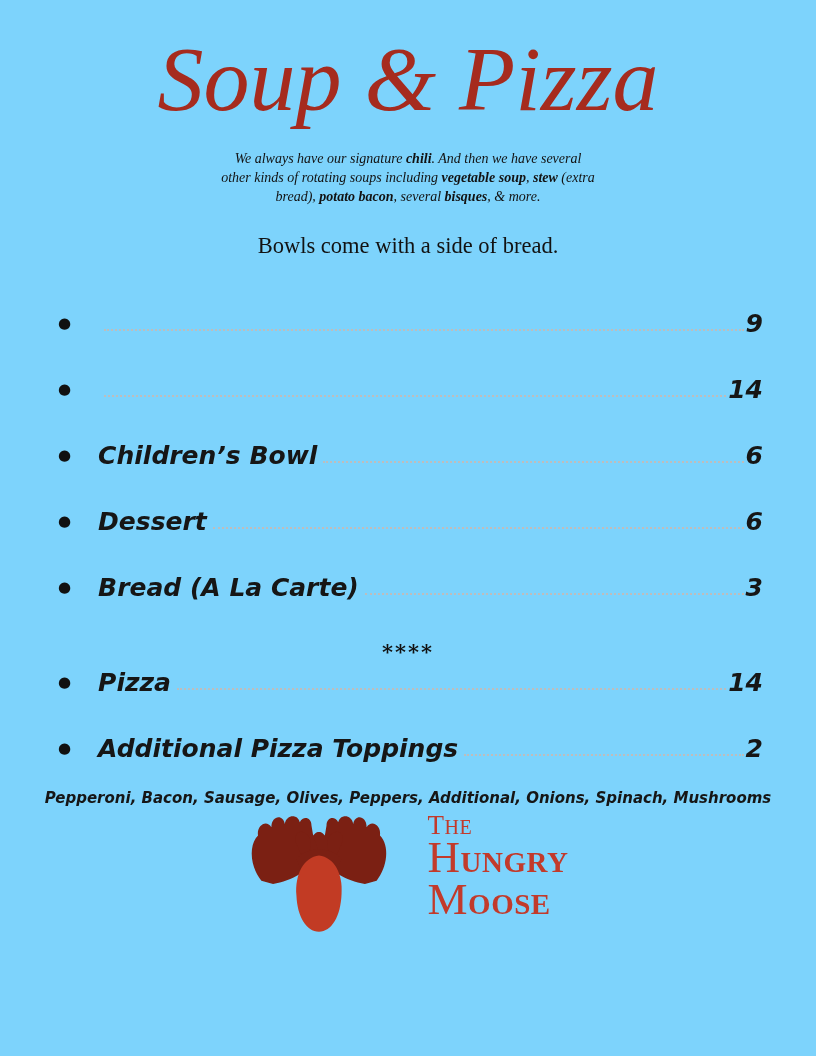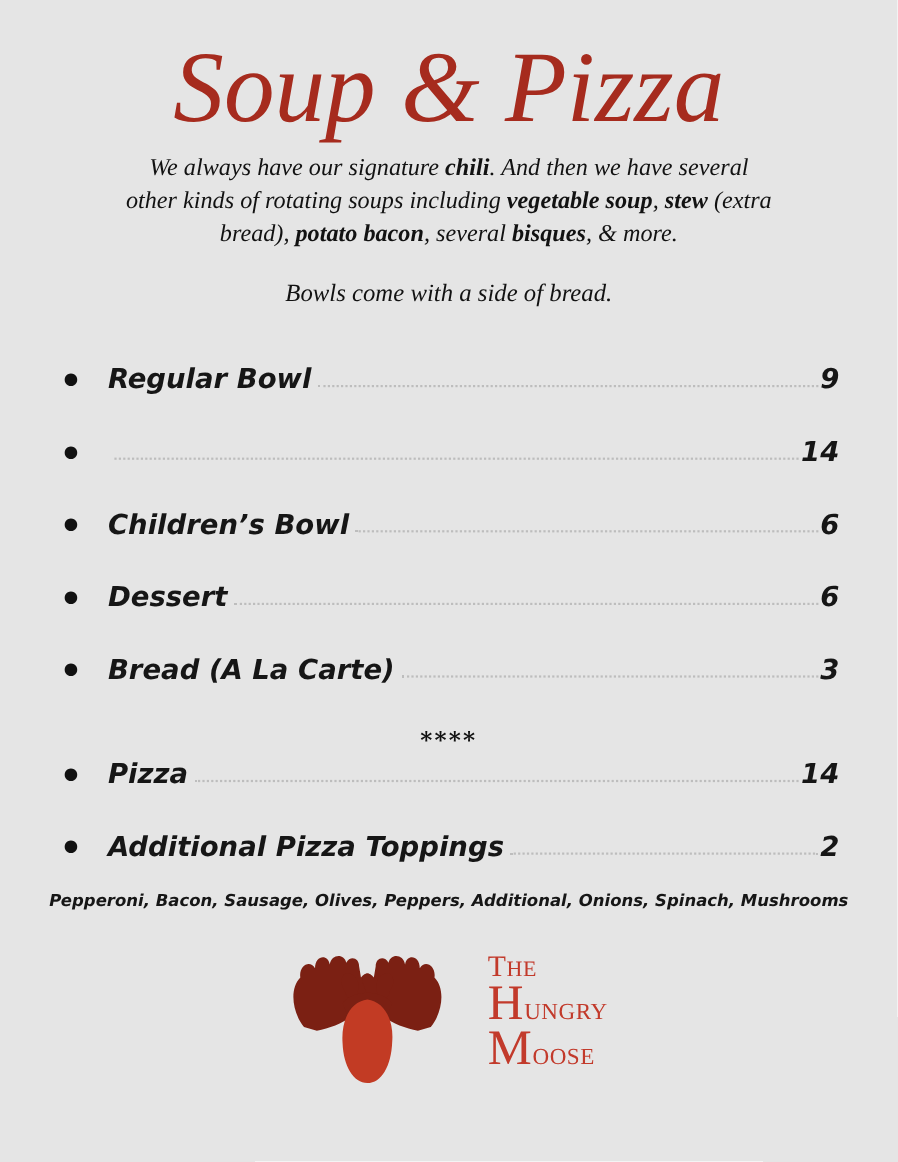--- a/index.html
+++ b/index.html
@@ -1,50 +1,49 @@
 <!DOCTYPE html>
 <html><head>
 <meta charset="utf-8">
 <style>
   html, body { margin: 0; padding: 0; background: #ffffff; }
   .page {
     position: relative;
     width: 816px; height: 1056px;
     margin: 0 auto;
-    background: #e5e5e5;
+    background: #7dd3fc;
     overflow: hidden;
     font-family: "Liberation Serif", serif;
     color: #111111;
   }
   
   .title {
     margin: 26px 0 0;
     text-align: center;
     font-family: "Liberation Serif", serif;
     font-style: italic;
     font-weight: normal;
     font-size: 92px;
     line-height: 1.16;
     color: #a62b1e;
   }
   
   .desc {
-    margin: 4px auto 0;
+    margin: 16px auto 0;
     width: 740px;
     text-align: center;
     font-style: italic;
-    font-size: 22px;
+    font-size: 14px;
     line-height: 1.38;
     color: #121212;
   }
   .desc b { font-weight: bold; }
   .note {
     margin: 26px auto 0;
     text-align: center;
-    font-style: italic;
     font-size: 22.5px;
     color: #121212;
   }
   
   .menu-list {
     list-style: none;
     margin: 50px 0 0;
     padding: 0 53px 0 58px;
   }
   .menu-list.pizza { margin-top: 0; }
@@ -91,59 +90,57 @@
     text-align: center;
     font-family: "DejaVu Sans", sans-serif;
     font-style: italic;
     font-weight: bold;
     font-size: 15px;
     white-space: nowrap;
     color: #161616;
   }
   
   .logo {
-    margin-top: 32px;
     display: flex;
     justify-content: center;
     align-items: flex-start;
     gap: 36px;
   }
   .logo svg { width: 142px; height: 134px; display: block; }
   .logo-text {
     margin-left: 2px;
     padding-top: 6px;
     font-family: "Liberation Serif", serif;
     color: #c23a2b;
     line-height: 0.92;
   }
   .logo-line { display: block; letter-spacing: 0.5px; }
   .logo-line .cap  { font-size: 27px; }
   .logo-line .rest { font-size: 20px; }
   .logo-line.large .cap  { font-size: 45px; }
-  .logo-line.large .rest { font-size: 21px; }
+  .logo-line.large .rest { font-size: 29px; font-weight: bold; }
 </style>
 </head>
 <body>
 
 <div class="page">
 
   <h1 class="title">Soup &amp; Pizza</h1>
 
   <div class="desc">
       <div><span>We always have our signature </span><b>chili</b><span>. And then we have several</span></div>
       <div><span>other kinds of rotating soups including </span><b>vegetable soup</b><span>, </span><b>stew</b><span> (extra</span></div>
       <div><span>bread), </span><b>potato bacon</b><span>, several </span><b>bisques</b><span>, &amp; more.</span></div>
     </div>
 
   <p class="note">Bowls come with a side of bread.</p>
 
   <ul class="menu-list soup">
       <li class="menu-item">
     <span class="bullet">●</span>
-    <span class="item-label">Regular Bowl</span>
     <span class="leader"></span>
     <span class="price">9</span>
   </li>
       <li class="menu-item">
     <span class="bullet">●</span>
     <span class="leader"></span>
     <span class="price">14</span>
   </li>
       <li class="menu-item">
     <span class="bullet">●</span>

